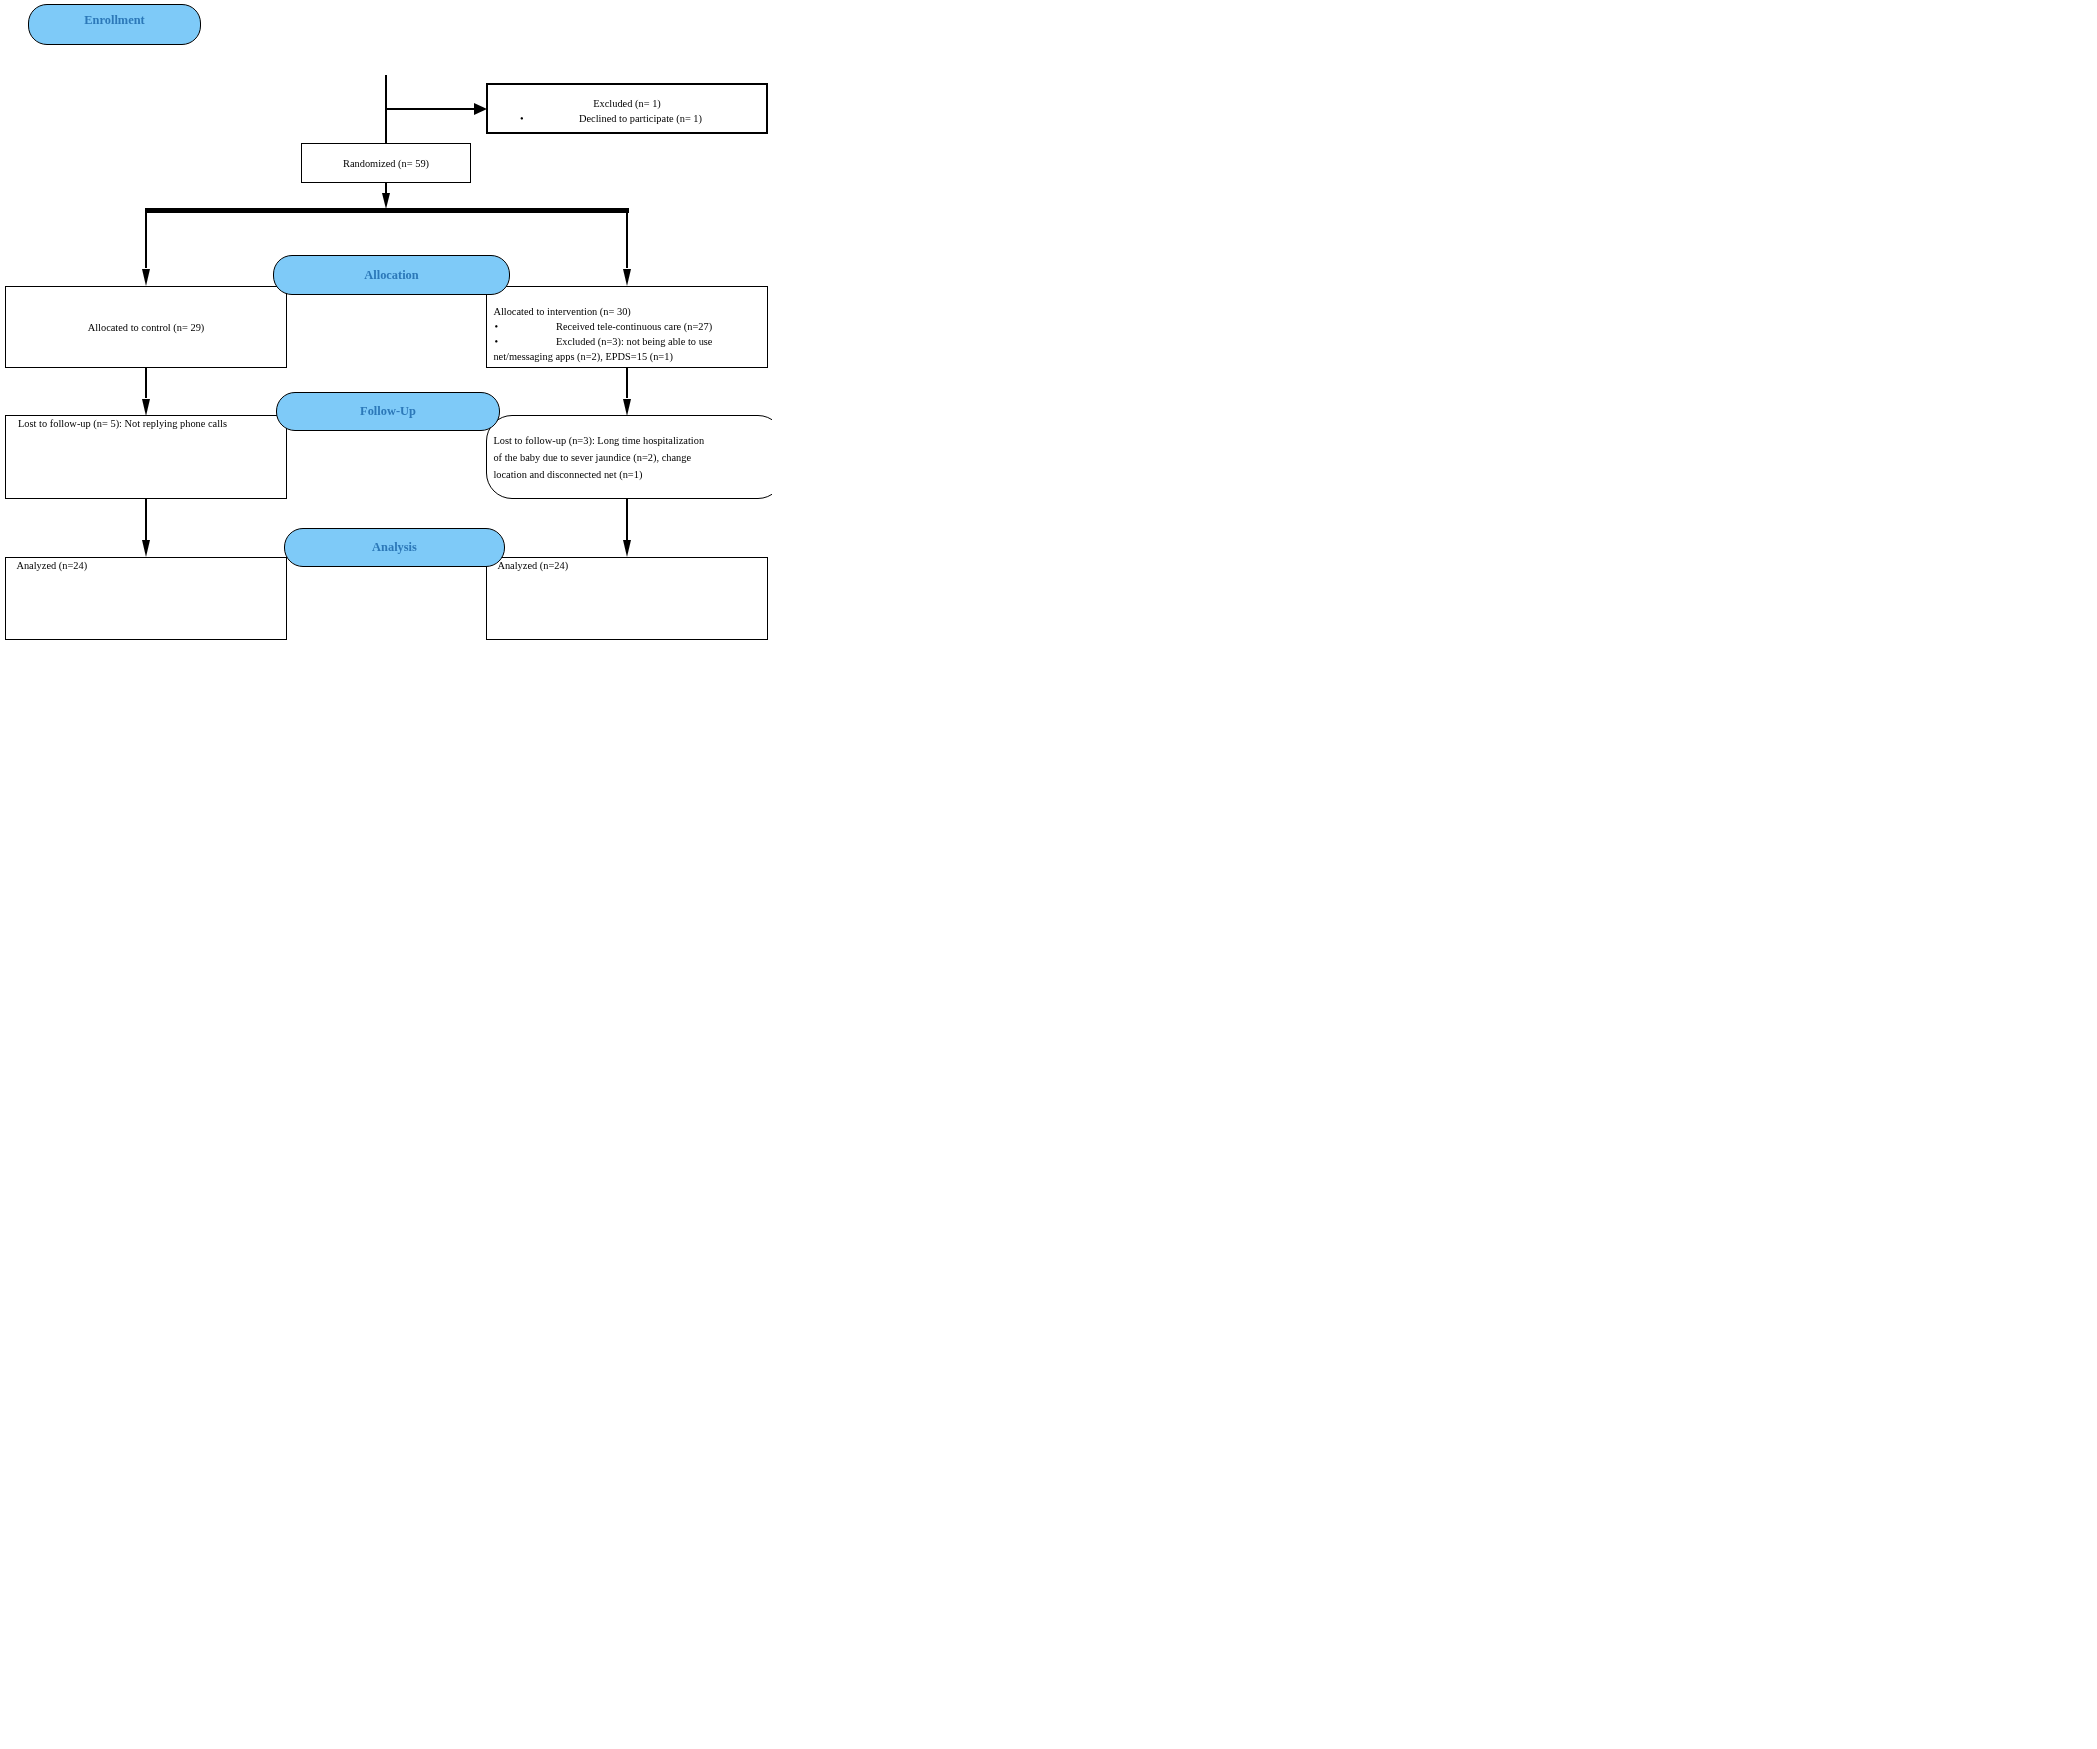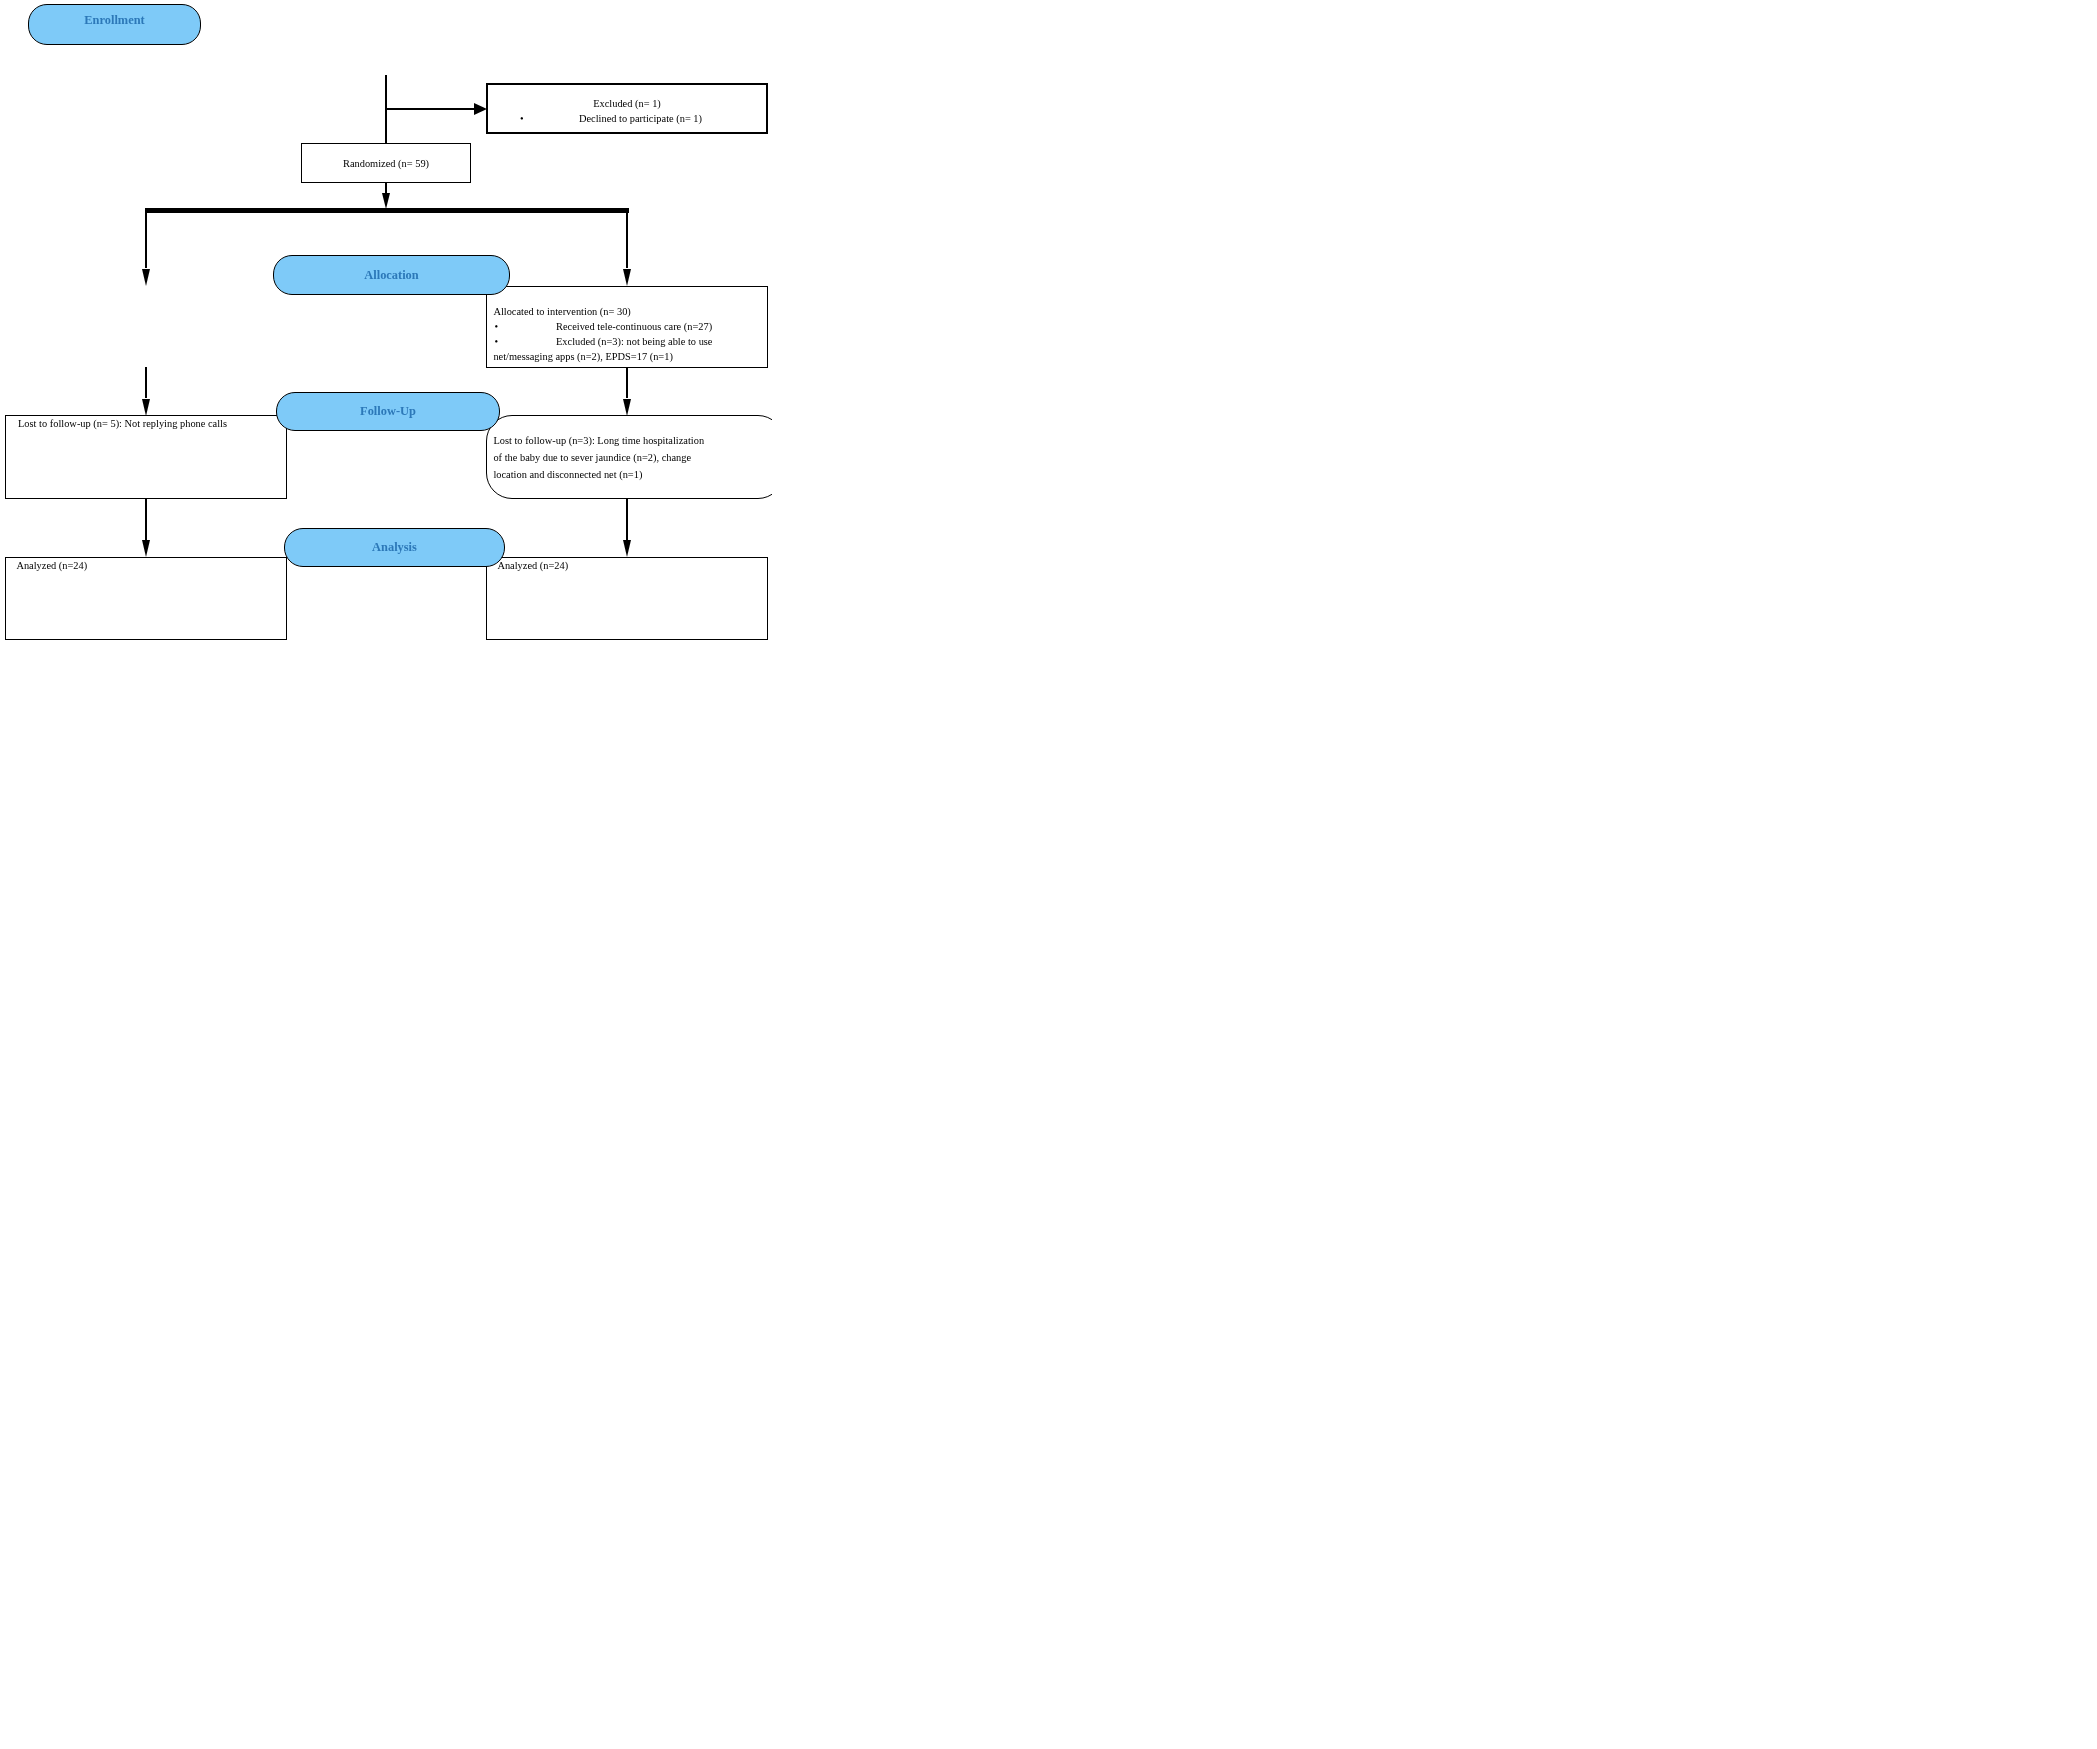--- a/index.html
+++ b/index.html
@@ -108,32 +108,35 @@
     <div class="excl-bullet-line">
       <span class="bullet">•</span>
       <span>Declined to participate (n= 1)</span>
     </div>
   </div>
 
   <div class="box box-randomized center-box">
     <span>Randomized (n= 59)</span>
   </div>
 
+  <div class="box box-control center-box">
+    <span>Allocated to control (n= 29)</span>
+  </div>
 
   <div class="box box-intervention">
     <div class="flush-line">Allocated to intervention (n= 30)</div>
     <div class="bullet-line">
       <span class="bullet">•</span>
       <span>Received tele-continuous care (n=27)</span>
     </div>
     <div class="bullet-line">
       <span class="bullet">•</span>
       <span>Excluded (n=3): not being able to use</span>
     </div>
-    <div class="flush-line">net/messaging apps (n=2), EPDS=17 (n=1)</div>
+    <div class="flush-line">net/messaging apps (n=2), EPDS=15 (n=1)</div>
   </div>
 
   <div class="box box-lost-control vcenter-left">
     <span>Lost to follow-up (n= 5): Not replying phone calls</span>
   </div>
 
   <div class="box box-lost-intervention">
     <div>Lost to follow-up (n=3): Long time hospitalization</div>
     <div>of the baby due to sever jaundice (n=2), change</div>
     <div>location and disconnected net (n=1)</div>

